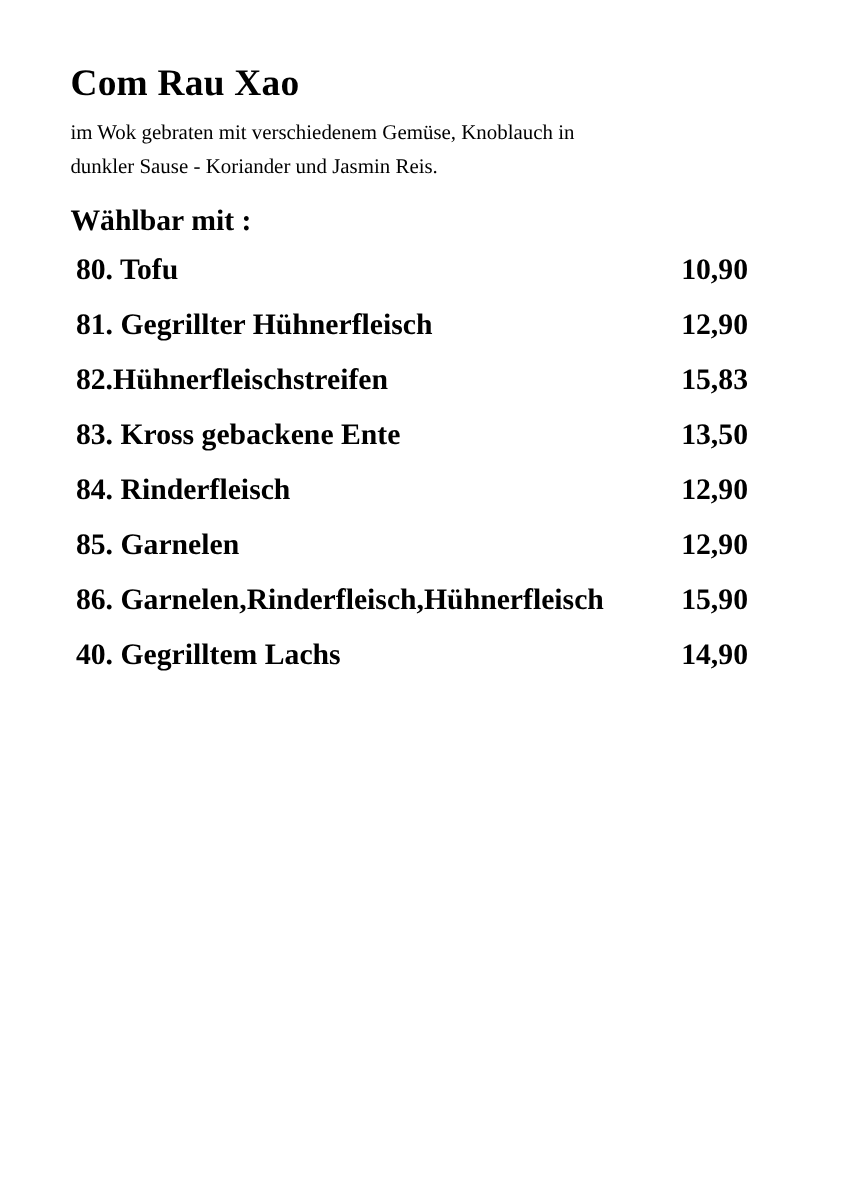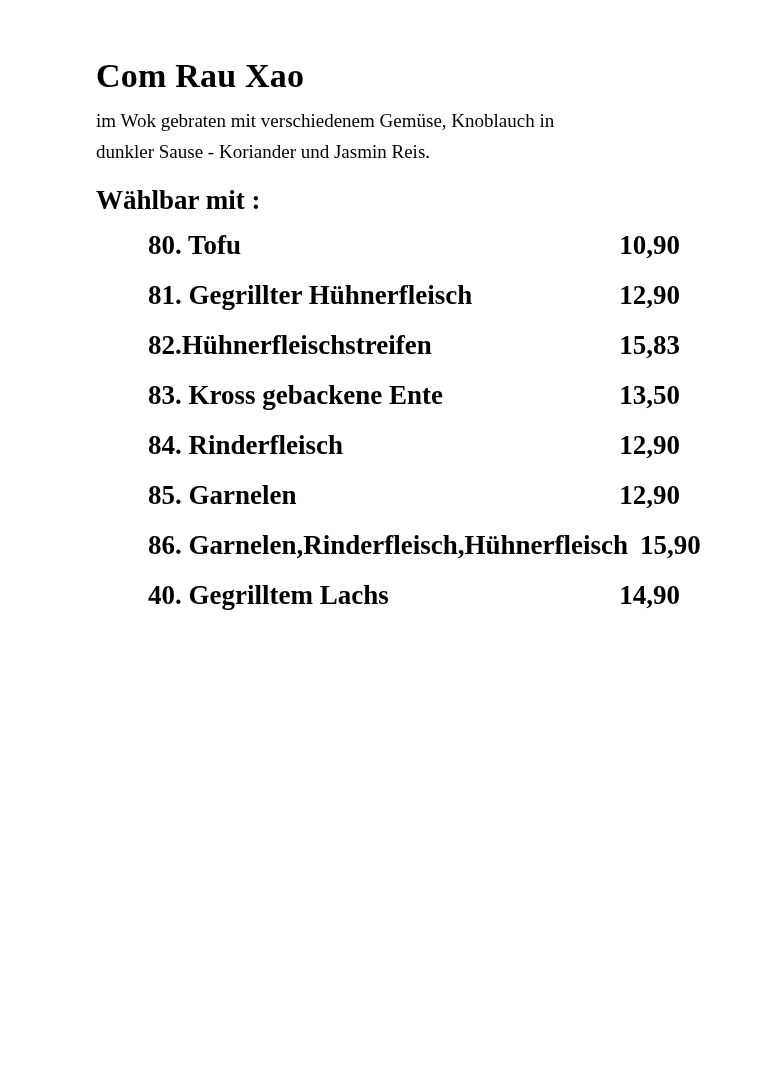--- a/index.html
+++ b/index.html
@@ -11,21 +11,21 @@
     width: 768px;
     height: 1086px;
     font-family: "Liberation Serif", "DejaVu Serif", serif;
     color: #000000;
     overflow: hidden;
   }
   .page {
     box-sizing: border-box;
     width: 768px;
     height: 876px;
-    padding: 56px 88px 0 96px;
+    padding: 56px 88px 0 64px;
     background: #ffffff;
   }
   .section-title {
     margin: 0 0 8px 0;
     font-size: 34px;
     line-height: 1.2;
     font-weight: bold;
     letter-spacing: 0.2px;
   }
   .section-desc {
@@ -50,21 +50,20 @@
     align-items: baseline;
     font-size: 27px;
     line-height: 33px;
     font-weight: bold;
     margin-bottom: 17px;
     padding-left: 5px;
   }
   .menu-row .item-label {
     white-space: nowrap;
     padding-right: 12px;
-    margin-left: 47px;
   }
   .menu-row .item-price {
     white-space: nowrap;
   }
 </style>
 </head>
 <body>
 
 <div class="page">
 

